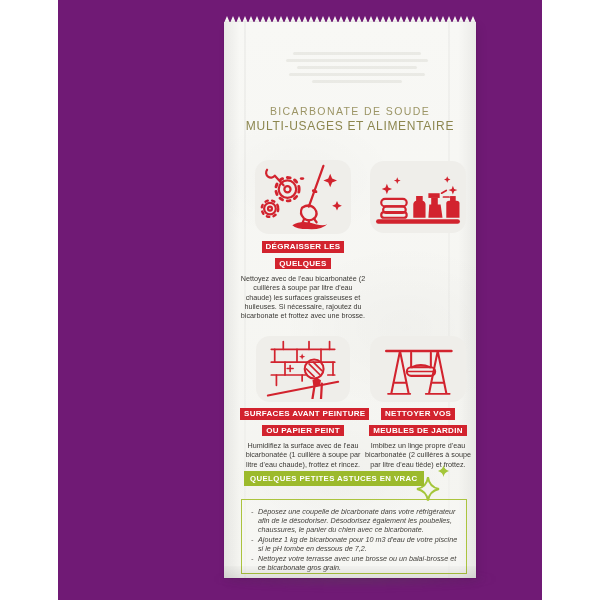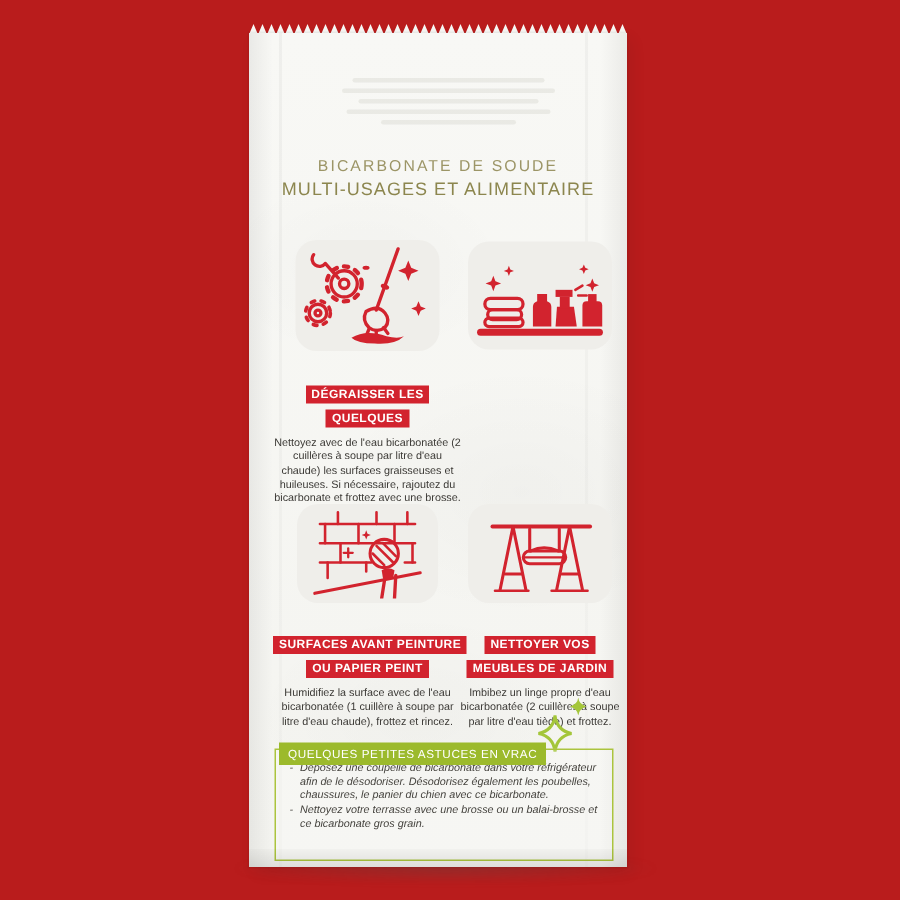--- a/index.html
+++ b/index.html
@@ -1,16 +1,16 @@
 <!DOCTYPE html>
 <html><head>
 <meta charset="utf-8">
 <style>
   html,body{margin:0;padding:0;background:#ffffff;font-family:"Liberation Sans",sans-serif;}
-  .stage{position:relative;width:600px;height:600px;background:#b91c1c;overflow:hidden;margin:0 auto;}
+  .stage{position:relative;width:484px;height:600px;background:#701a75;overflow:hidden;margin:0 auto;}
 
   
   .bag-shadow{position:absolute;left:152px;top:570px;width:290px;height:18px;
     background:radial-gradient(ellipse at center,rgba(90,90,88,.30),rgba(90,90,88,0) 70%);
     filter:blur(3px);}
   .bag{position:absolute;left:166px;top:22px;width:252px;height:556px;
     background:
       radial-gradient(140px 90px at 30% 28%,rgba(0,0,0,.018),transparent 70%),
       radial-gradient(180px 120px at 72% 55%,rgba(0,0,0,.025),transparent 70%),
       radial-gradient(160px 100px at 45% 82%,rgba(0,0,0,.02),transparent 70%),
@@ -39,32 +39,32 @@
 
   
   .section{position:absolute;}
   .s1{left:16px;top:138px;width:126px;}
   .s2{left:138px;top:138px;width:112px;}
   .s3{left:16px;top:315px;width:126px;}
   .s4{left:138px;top:315px;width:112px;}
   .icon-box{height:74px;display:flex;align-items:center;justify-content:center;}
   .row2 .icon-box{height:64px;}
   .icon-bg{background:#efeeea;border-radius:14px;padding:3px 4px;display:flex;align-items:center;justify-content:center;}
-  .banner{text-align:center;margin-top:19px;line-height:1;}
+  .banner{text-align:center;margin-top:2px;line-height:1;}
   .banner span{display:inline-block;background:#d2232e;color:#ffffff;font-weight:bold;
     font-size:8px;letter-spacing:.3px;padding:2px 4px 1.5px;white-space:nowrap;}
   .body-text{margin-top:5px;font-size:7.2px;line-height:1.3;text-align:center;color:#3b3935;}
 
   
   .sparkle-big{position:absolute;left:192px;top:454px;}
   .sparkle-small{position:absolute;left:214px;top:443px;}
 
   
-  .tips-banner{position:absolute;left:20px;top:473px;background:#9cba2c;color:#fff;
-    font-size:7.8px;font-weight:normal;letter-spacing:.4px;padding:3px 6px 2.5px;z-index:2;white-space:nowrap;}
+  .tips-banner{position:absolute;left:20px;top:449px;background:#9cba2c;color:#fff;
+    font-size:7.8px;font-weight:bold;letter-spacing:.4px;padding:3px 6px 2.5px;z-index:2;white-space:nowrap;}
   .tips-box{position:absolute;left:17px;top:477px;width:226px;height:75px;border:1.4px solid #abc43e;
     box-sizing:border-box;padding:7px 7px 3px 9px;background:rgba(255,255,255,.2);}
   .tip{position:relative;font-size:7.2px;line-height:1.26;color:#45433e;padding-left:7px;margin-bottom:1px;font-style:italic;}
   .tip::before{content:"-";position:absolute;left:0;top:0;}
 </style>
 </head>
 <body>
 
 <div class="stage">
 
@@ -209,17 +209,18 @@
     <svg class="sparkle-big" width="24" height="26" viewBox="0 0 24 26">
       <path d="M12 1 Q13.2 11 23 13 Q13.2 15 12 25 Q10.8 15 1 13 Q10.8 11 12 1 Z" fill="none" stroke="#a4c63a" stroke-width="2"></path>
     </svg>
     <svg class="sparkle-small" width="11" height="12" viewBox="0 0 11 12">
       <path d="M5.5 0 Q6 4.5 11 6 Q6 7.5 5.5 12 Q5 7.5 0 6 Q5 4.5 5.5 0 Z" fill="#a4c63a"></path>
     </svg>
 
     <div class="tips-banner">QUELQUES PETITES ASTUCES EN VRAC</div>
     <div class="tips-box">
       <div class="tip">Déposez une coupelle de bicarbonate dans votre réfrigérateur afin de le désodoriser. Désodorisez également les poubelles, chaussures, le panier du chien avec ce bicarbonate.</div>
+      <div class="tip">Ajoutez 1 kg de bicarbonate pour 10 m3 d'eau de votre piscine si le pH tombe en dessous de 7,2.</div>
       <div class="tip">Nettoyez votre terrasse avec une brosse ou un balai-brosse et ce bicarbonate gros grain.</div>
     </div>
   </div>
 
 </div>
 
 </body></html>

